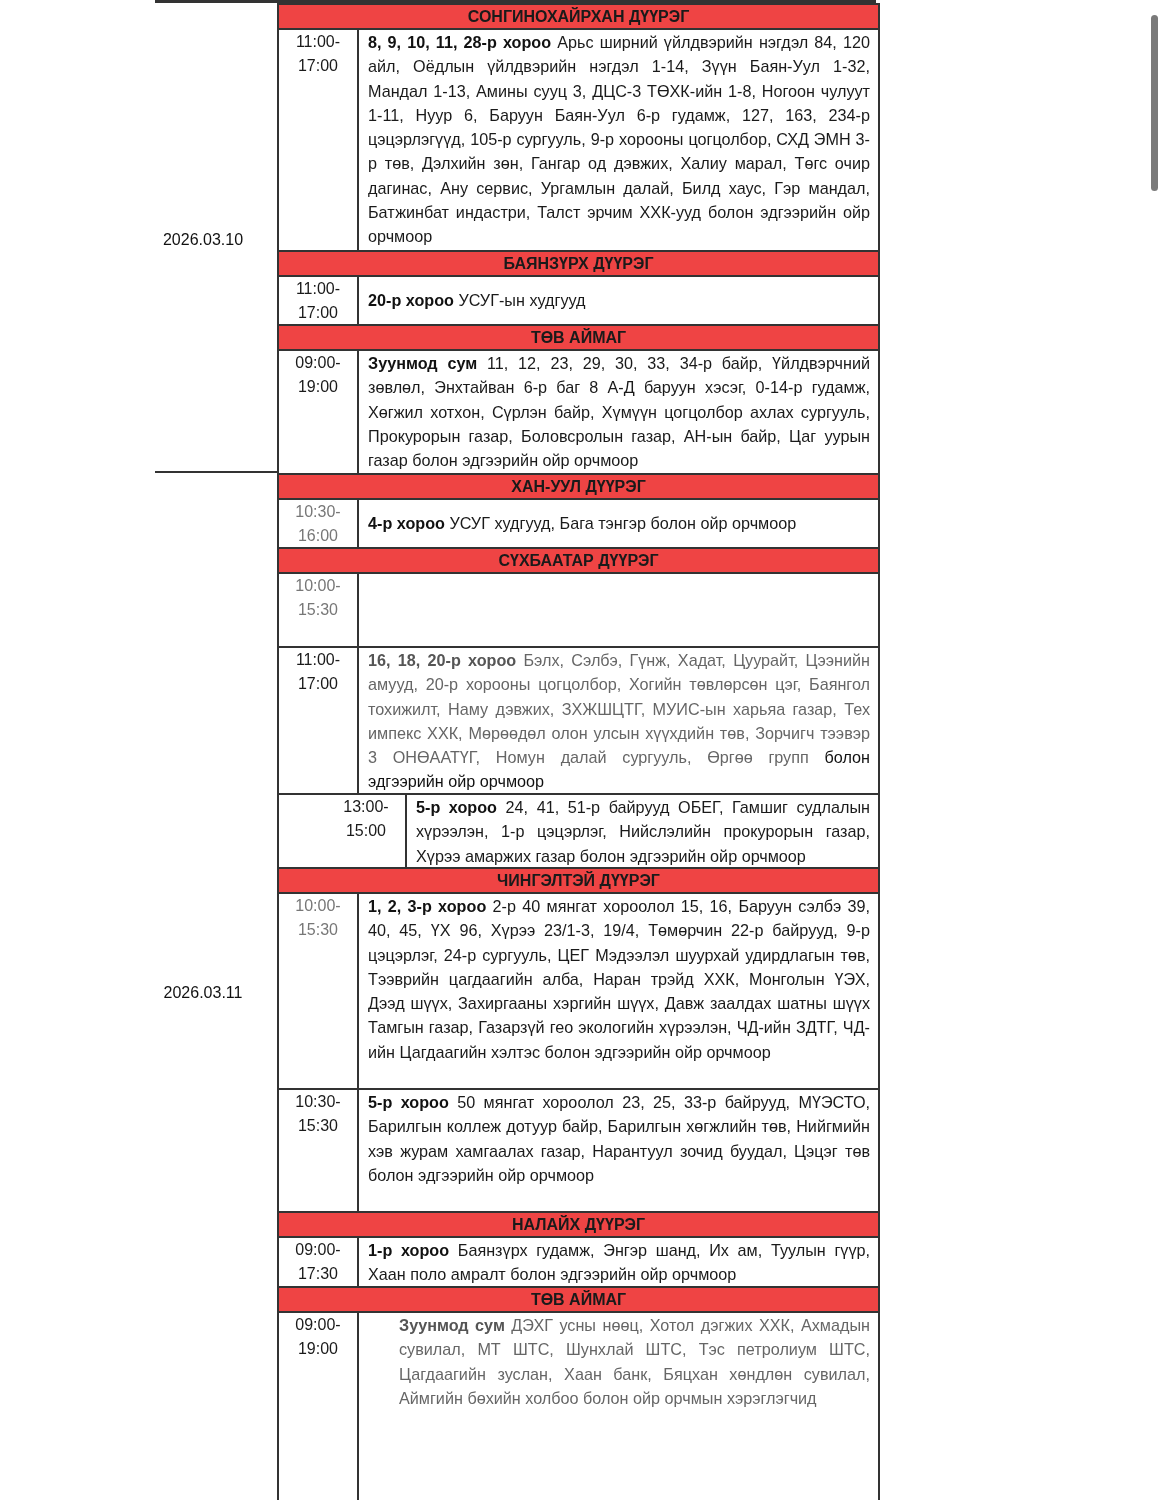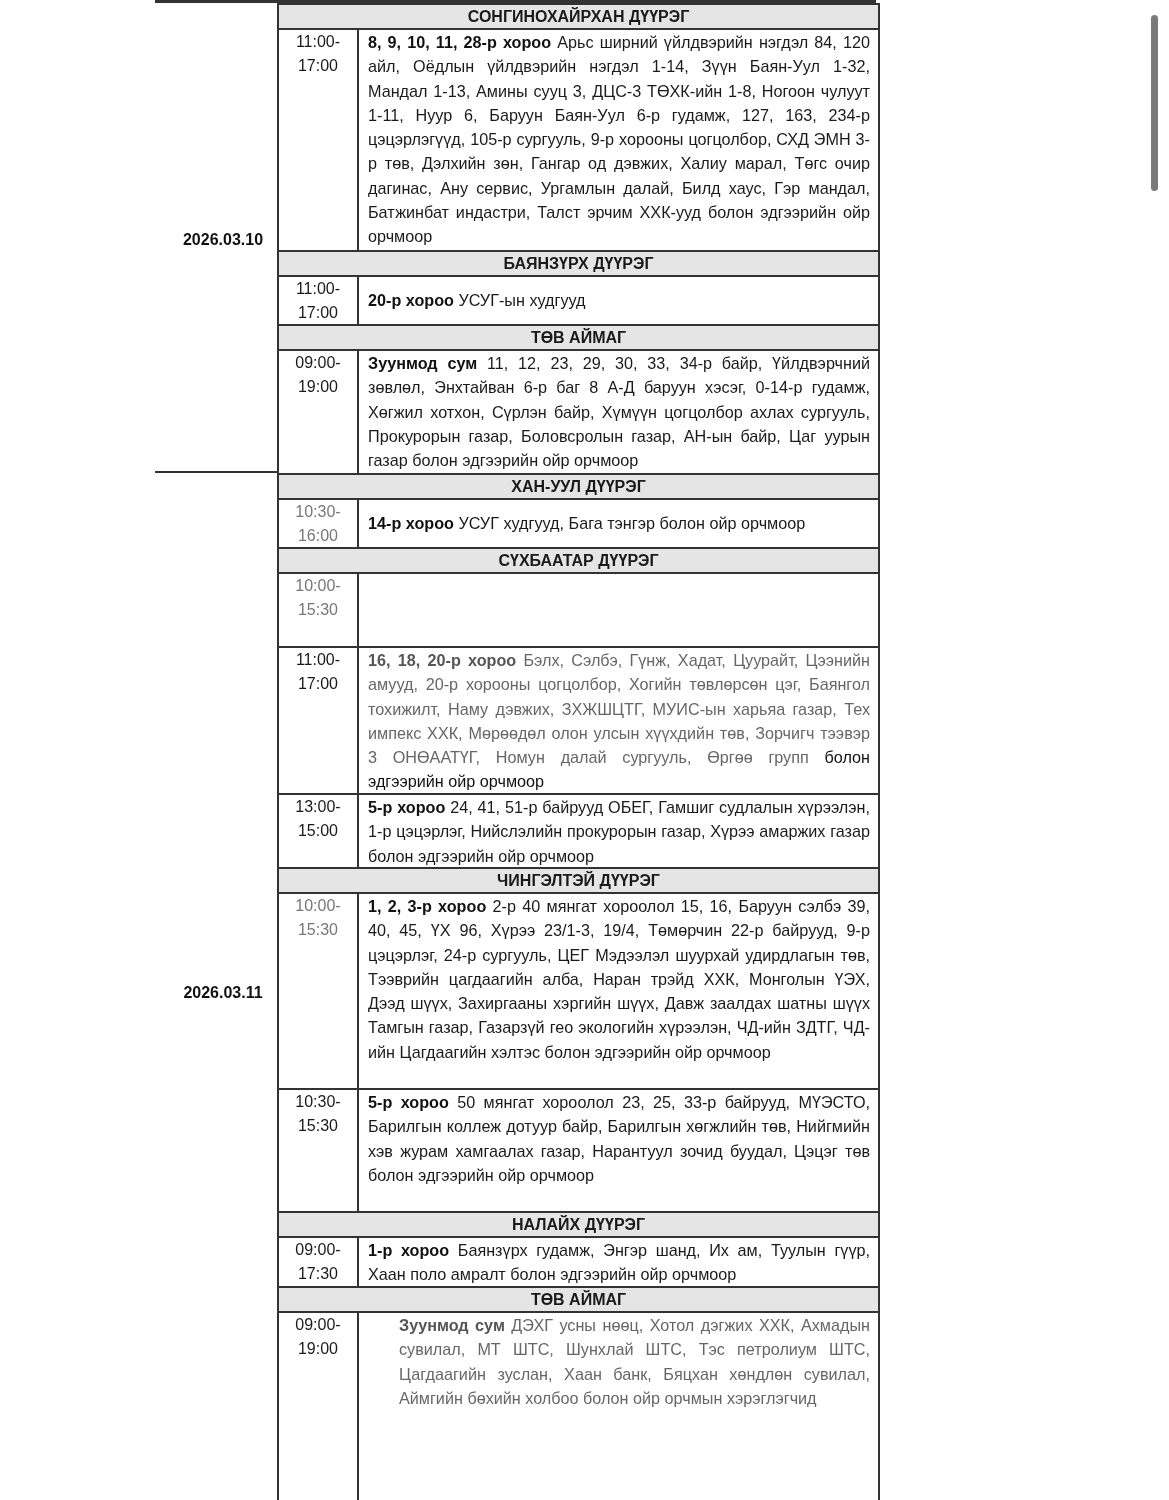--- a/index.html
+++ b/index.html
@@ -4,28 +4,28 @@
 <style>
   html, body { margin: 0; padding: 0; background: #ffffff; }
   body {
     width: 1169px; height: 1500px; overflow: hidden; position: relative;
     font-family: "Liberation Sans", "DejaVu Sans", sans-serif;
     color: #1a1a1a;
   }
   .doc { position: absolute; left: 0; top: 0; width: 1169px; }
   .day { position: relative; }
   .date-col {
-    position: absolute; left: 162px; width: 122px; top: 0; bottom: 0;
+    position: absolute; left: 142px; width: 122px; top: 0; bottom: 0;
     display: flex; align-items: center; justify-content: center;
-    font-weight: bold; font-size: 16px; color: #111;
+    font-weight: normal; font-size: 16px; color: #111;
   }
   .day-sep { position: absolute; left: 155px; width: 123px; height: 2px; background: #333; }
   .tbl { margin-left: 277px; width: 599px; border-left: 2px solid #333; border-right: 2px solid #333; }
   .district {
-    background: #e5e5e5; text-align: center; font-weight: bold; font-size: 16px;
+    background: #ef4444; text-align: center; font-weight: bold; font-size: 16px;
     height: 23px; line-height: 23px; border-bottom: 2px solid #333; border-top: 2px solid #333;
     margin-top: -2px;
   }
   .row { display: flex; border-bottom: 2px solid #333; }
   .time {
     width: 78px; flex: none; display: flex; align-items: flex-start; justify-content: center;
     text-align: center; font-size: 16px; line-height: 24px; border-right: 2px solid #333;
   }
   .time.muted { color: #777; }
   .desc {
@@ -85,38 +85,38 @@
     <div class="day-sep" style="top:-2px;"></div>
     <div class="date-col" style="bottom:auto; top:0; height:1040px;">2026.03.11</div>
     <div class="tbl">
       <div class="district">ХАН-УУЛ ДҮҮРЭГ</div>
       <div class="row" style="height:47px;">
         <div class="time muted">
             <span style="white-space:pre-line">10:30-
 16:00</span>
           </div>
         <div class="desc single">
-            <span><b>14-р хороо</b><span> УСУГ худгууд, Бага тэнгэр болон ойр орчмоор</span></span>
+            <span><b>4-р хороо</b><span> УСУГ худгууд, Бага тэнгэр болон ойр орчмоор</span></span>
           </div>
       </div>
       <div class="district">СҮХБААТАР ДҮҮРЭГ</div>
       <div class="row" style="height:72px;">
         <div class="time muted">
             <span style="white-space:pre-line">10:00-
 15:30</span>
           </div>
       </div>
       <div class="row" style="height:145px;">
         <div class="time">
             <span style="white-space:pre-line">11:00-
 17:00</span>
           </div>
         <div class="desc muted"><b>16, 18, 20-р хороо</b><span> Бэлх, Сэлбэ, Гүнж, Хадат, Цуурайт, Цээнийн амууд, 20-р хорооны цогцолбор, Хогийн төвлөрсөн цэг, Баянгол тохижилт, Наму дэвжих, ЗХЖШЦТГ, МУИС-ын харьяа газар, Тех импекс ХХК, Мөрөөдөл олон улсын хүүхдийн төв, Зорчигч тээвэр 3 ОНӨААТҮГ, Номун далай сургууль, Өргөө групп</span><span class="tail"> болон эдгээрийн ойр орчмоор</span></div>
       </div>
-      <div class="row" style="height:72px;">
+      <div class="row" style="height:72px;padding-left:48px;">
         <div class="time">
             <span style="white-space:pre-line">13:00-
 15:00</span>
           </div>
         <div class="desc"><b>5-р хороо</b><span> 24, 41, 51-р байрууд ОБЕГ, Гамшиг судлалын хүрээлэн, 1-р цэцэрлэг, Нийслэлийн прокурорын газар, Хүрээ амаржих газар болон эдгээрийн ойр орчмоор</span></div>
       </div>
       <div class="district">ЧИНГЭЛТЭЙ ДҮҮРЭГ</div>
       <div class="row" style="height:194px;">
         <div class="time muted">
             <span style="white-space:pre-line">10:00-

